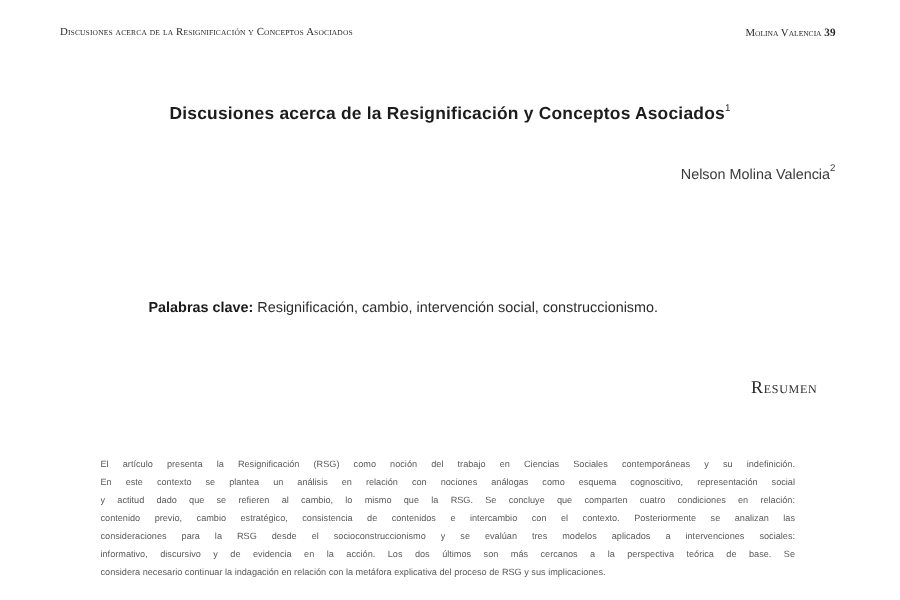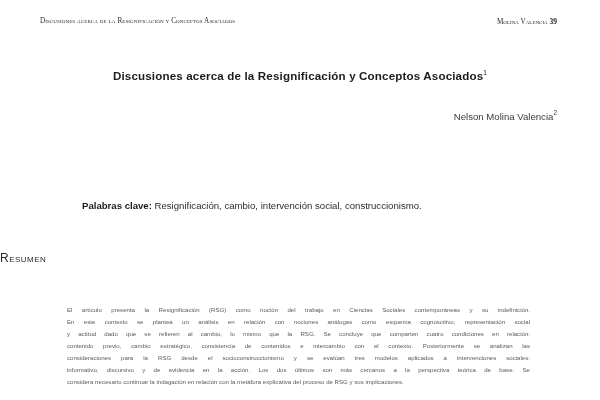--- a/index.html
+++ b/index.html
@@ -66,38 +66,38 @@
       position: absolute;
       right: 43px;
       top: 111px;
       font-family: "Liberation Sans", "DejaVu Sans", sans-serif;
       font-size: 9.6px;
       color: #3a3a3a;
       white-space: nowrap;
     }
     .keywords {
       position: absolute;
-      left: 82px;
+      left: 99px;
       top: 200px;
       font-family: "Liberation Sans", "DejaVu Sans", sans-serif;
       font-size: 9.6px;
       color: #2c2c2c;
       white-space: nowrap;
     }
     .keywords .kw-label {
       font-weight: bold;
       color: #1a1a1a;
     }
     .section-heading {
       position: absolute;
       left: 0;
       width: 545px;
       top: 251px;
-      text-align: left;
-      font-family: Liberation Sans, sans-serif;
+      text-align: right;
+      font-family: Liberation Serif, serif;
       font-size: 12px;
       font-variant: small-caps;
       color: #2a2a2a;
       letter-spacing: 0.5px;
     }
     .abstract {
       position: absolute;
       left: 67px;
       top: 304px;
       width: 463px;

